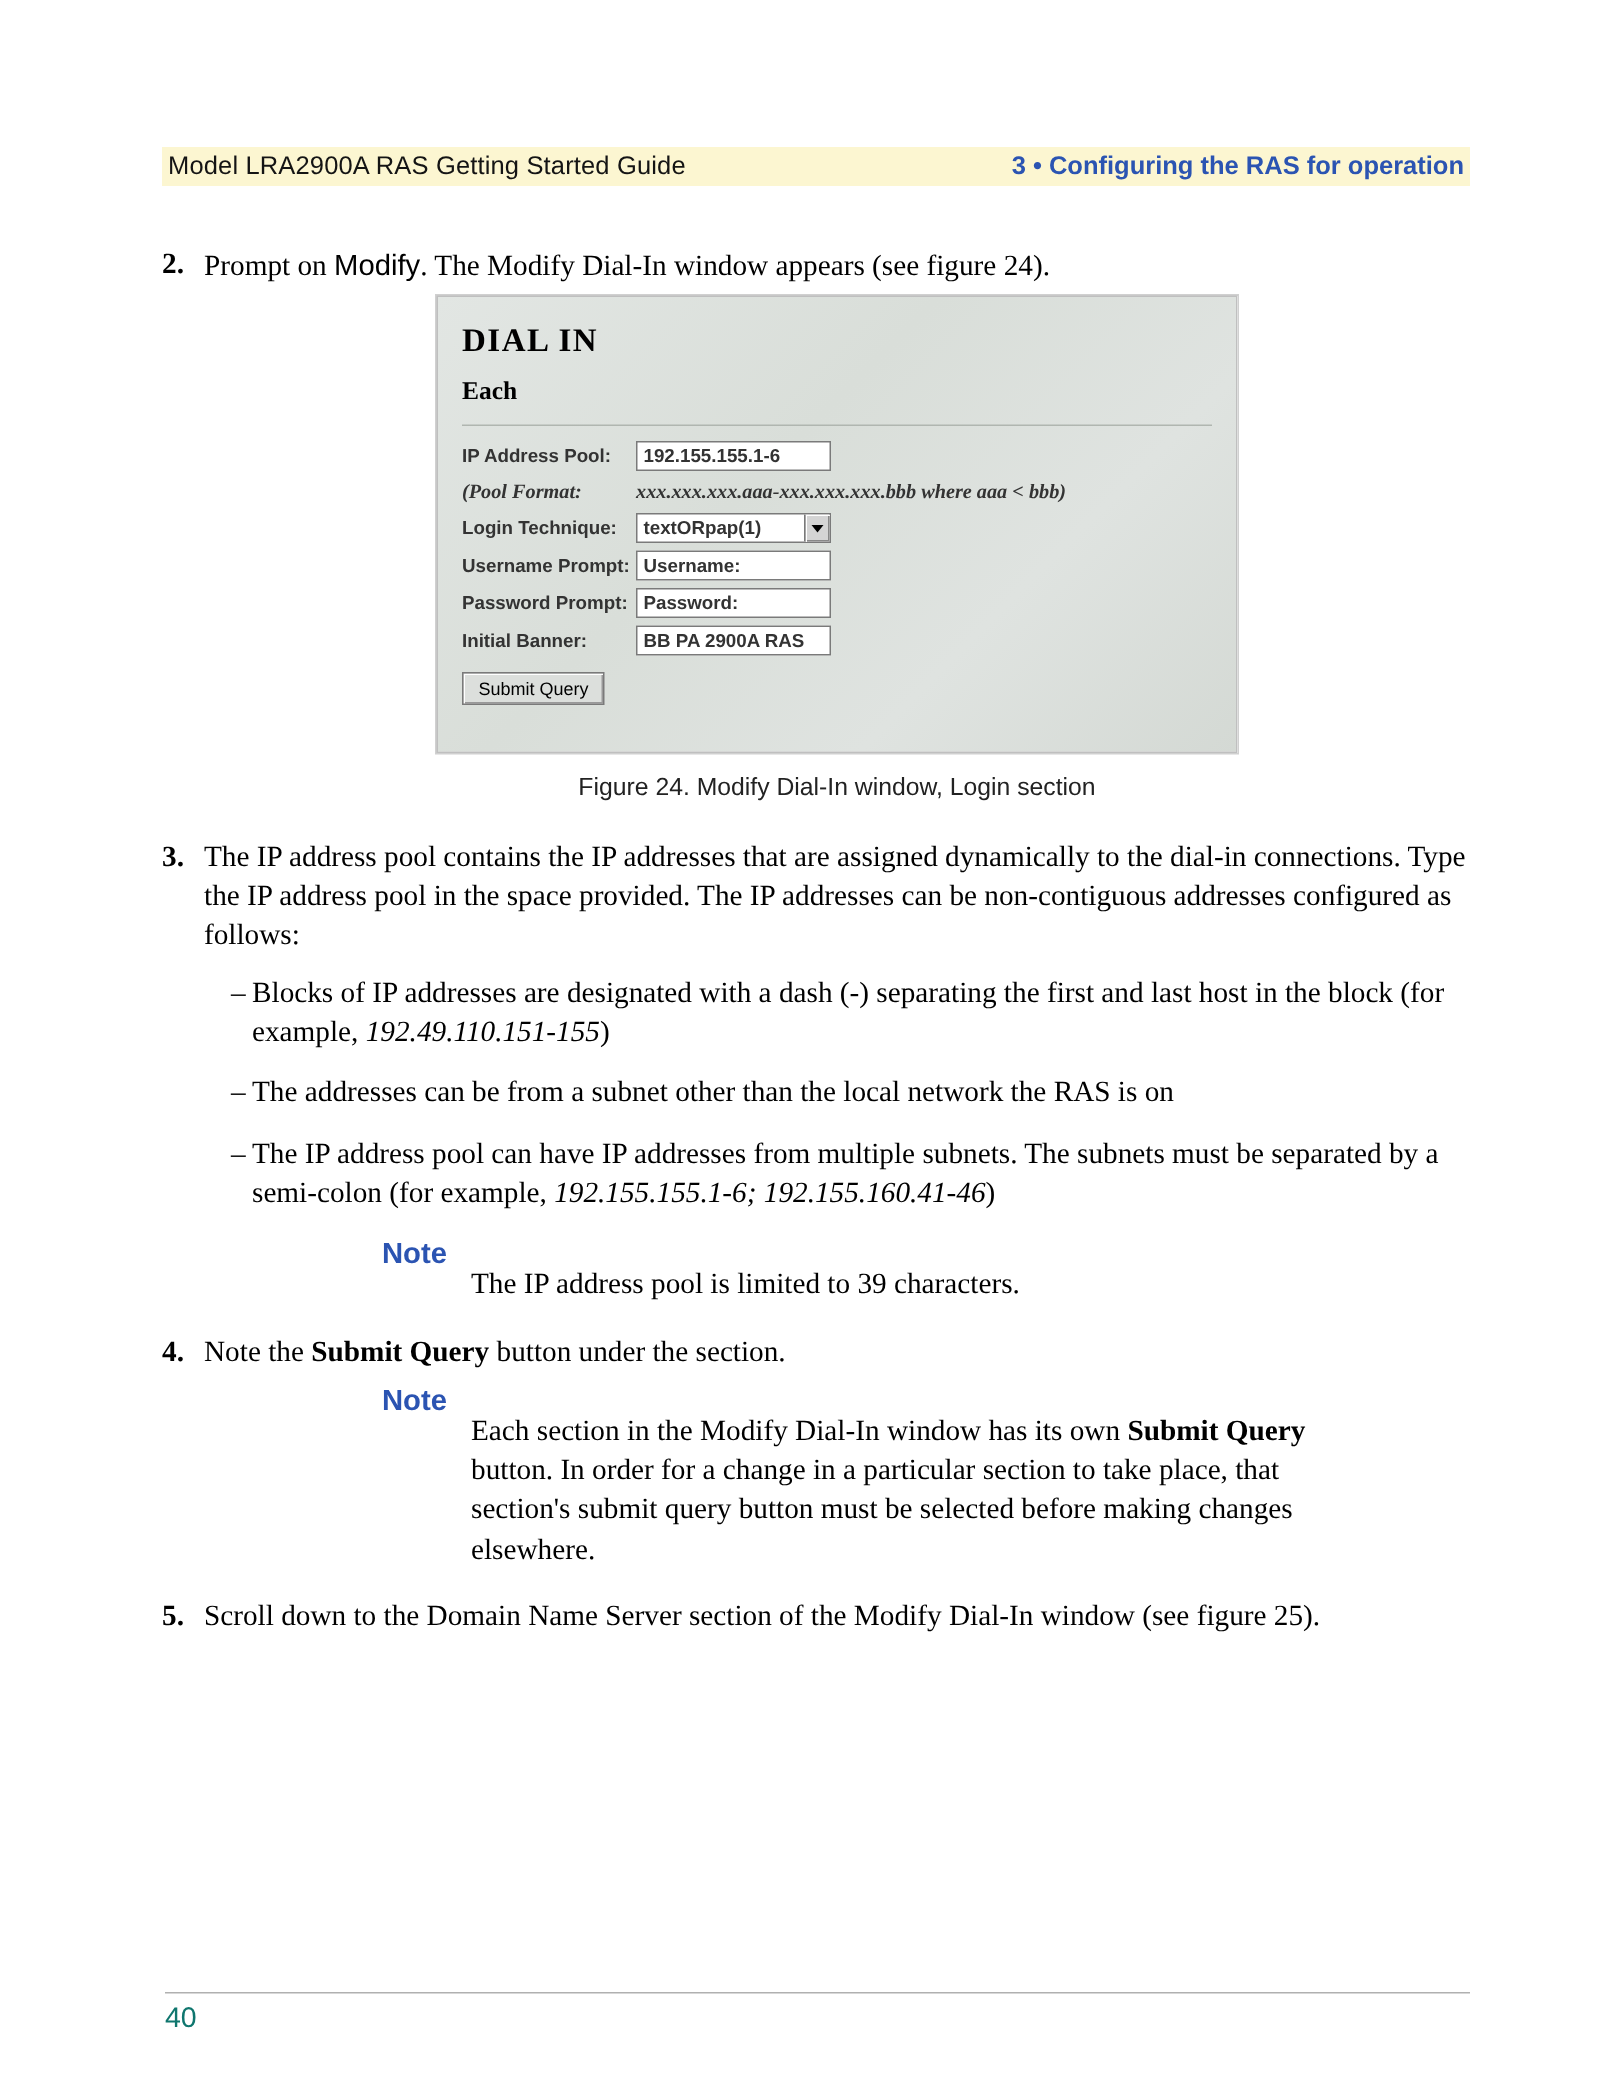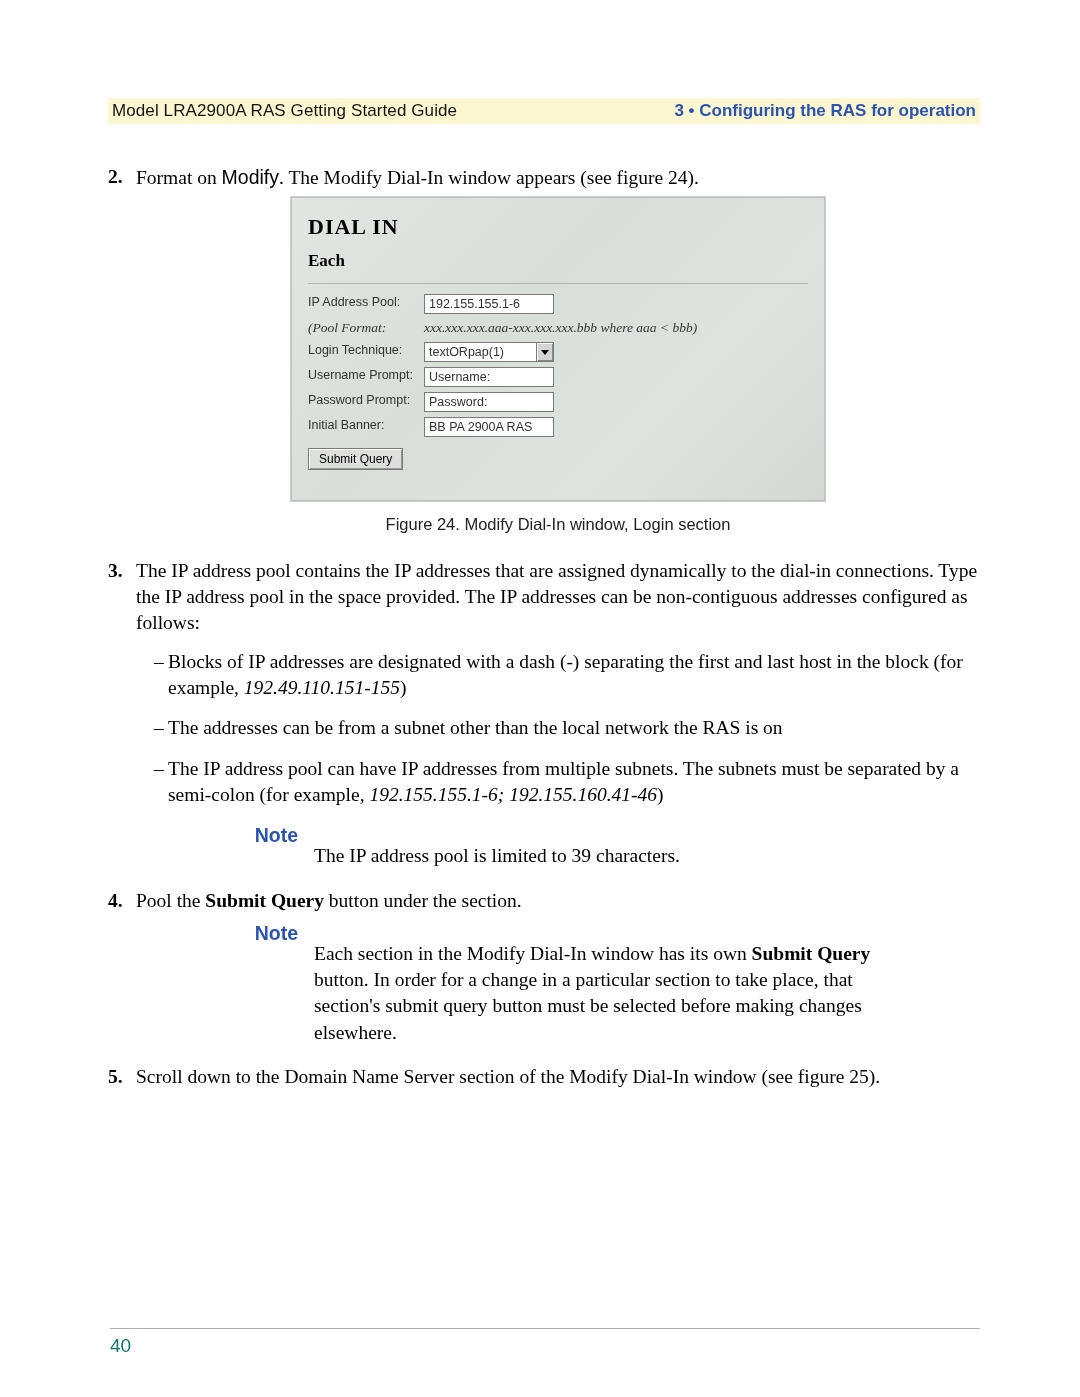--- a/index.html
+++ b/index.html
@@ -98,24 +98,26 @@
     font-weight: 700;
     margin-bottom: 10px;
   }
   .dialin-box hr {
     border: none;
     border-top: 1px solid #b0b6b0;
     margin: 6px 0 10px 0;
   }
   .form-row {
     display: flex;
+    align-items: center;
     font-family: Verdana, Geneva, sans-serif;
     font-size: 12.5px;
     color: #333;
     margin-bottom: 5px;
+    font-weight: bold;
   }
   .form-row .label {
     width: 116px;
     flex: 0 0 auto;
   }
   .form-row .label.italic {
     font-style: italic;
     font-family: Georgia, "Times New Roman", serif;
     font-size: 13.5px;
   }
@@ -249,21 +251,21 @@
   <div class="header-band">
     <div class="header-left">Model LRA2900A RAS Getting Started Guide</div>
     <div class="header-right">3 • Configuring the RAS for operation</div>
   </div>
 
   <div class="content">
 
     <ol class="main-list">
 
       <li>
-        <span>Format on </span><span class="sans-med">Modify</span><span>. The Modify Dial-In window appears (see figure 24).</span>
+        <span>Prompt on </span><span class="sans-med">Modify</span><span>. The Modify Dial-In window appears (see figure 24).</span>
 
         <div class="figure">
           <div class="dialin-box">
             <div class="dialin-title">DIAL IN</div>
             <div class="dialin-sub">Each</div>
             <hr>
 
             <div class="form-row">
               <span class="label">IP Address Pool:</span>
               <span class="text-input ip">192.155.155.1-6</span>
@@ -319,21 +321,21 @@
           </li>
         </ul>
 
         <div class="note-block">
           <div class="note-word">Note</div>
           <div class="note-text">The IP address pool is limited to 39 characters.</div>
         </div>
       </li>
 
       <li>
-        <span>Pool the </span><span class="bold">Submit Query</span><span> button under the section.</span>
+        <span>Note the </span><span class="bold">Submit Query</span><span> button under the section.</span>
 
         <div class="note-block">
           <div class="note-word">Note</div>
           <div class="note-text">
             <span>Each section in the Modify Dial-In window has its own </span><span class="bold">Submit Query</span><span> button. In order for a change in a particular section to take place, that section's submit query button must be selected before making changes elsewhere.</span>
           </div>
         </div>
       </li>
 
       <li>

